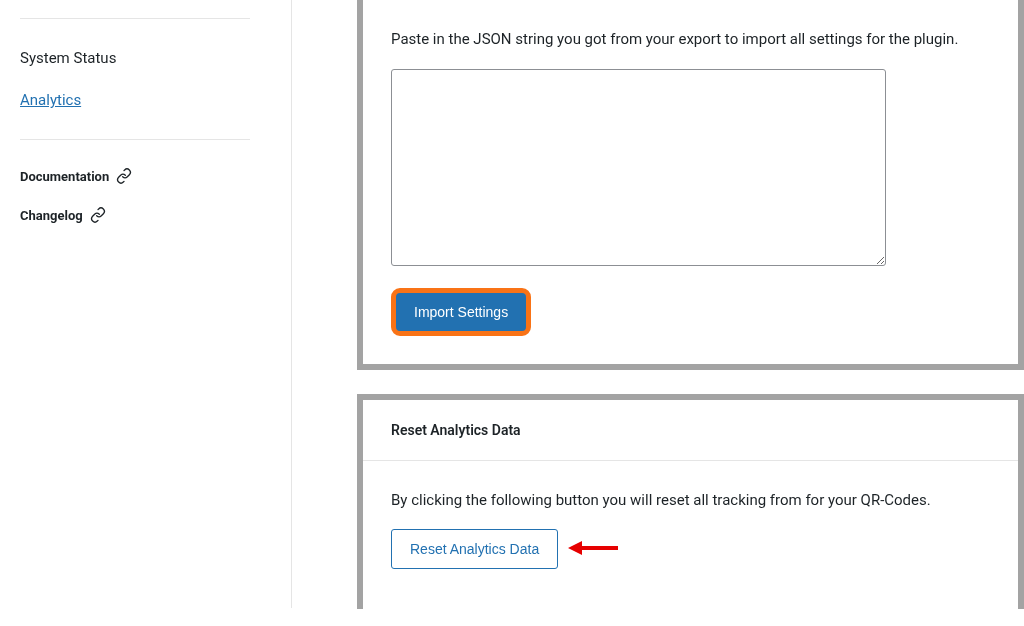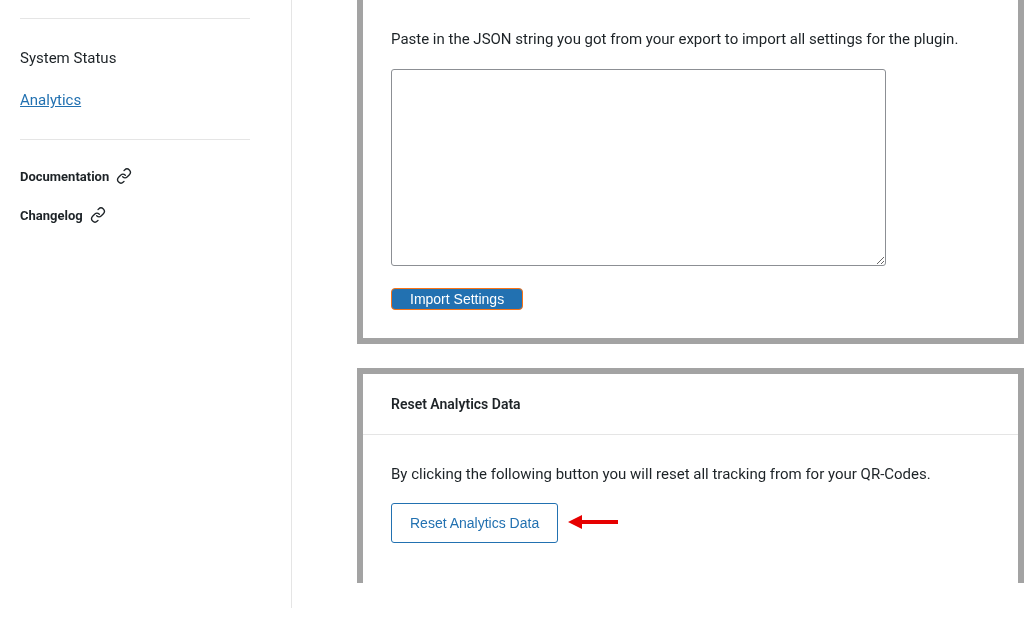--- a/index.html
+++ b/index.html
@@ -114,23 +114,23 @@
     font-family: inherit;
     font-size: 14px;
     padding: 8px;
     margin-bottom: 22px;
     display: block;
   }
 
   .btn-primary {
     background: #2271b1;
     color: #fff;
-    border: 1px solid #f97316;
-    border-radius: 4px;
-    padding: 2px 18px;
+    border: 5px solid #f97316;
+    border-radius: 9px;
+    padding: 11px 18px;
     font-size: 14px;
     cursor: pointer;
   }
 
   .btn-secondary {
     background: #fff;
     color: #2271b1;
     border: 1px solid #2271b1;
     border-radius: 3px;
     padding: 11px 18px;

